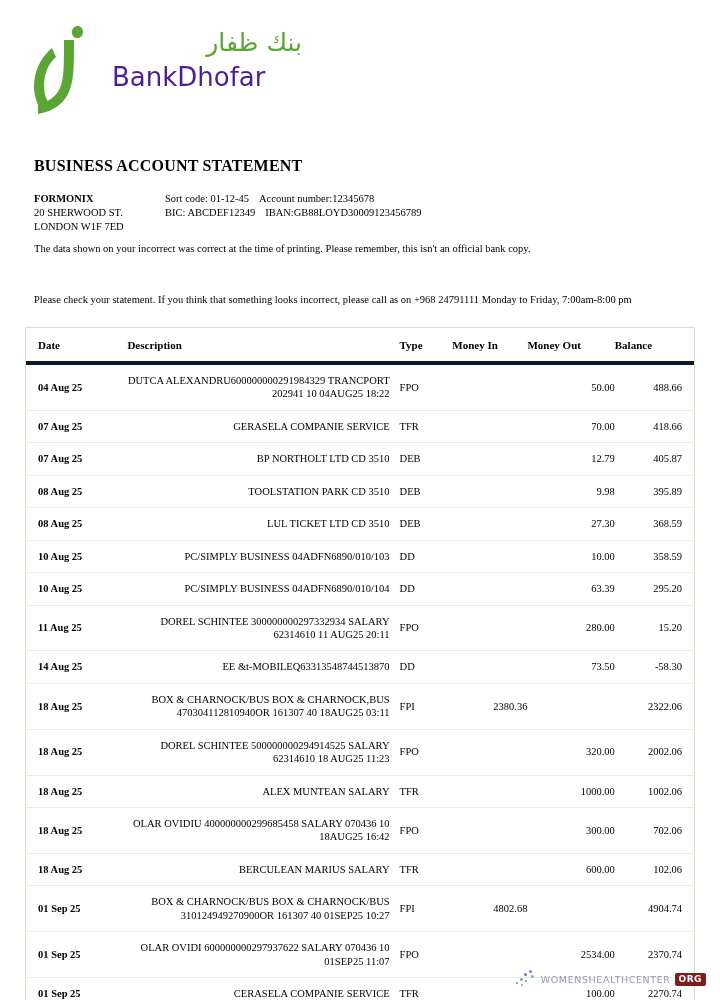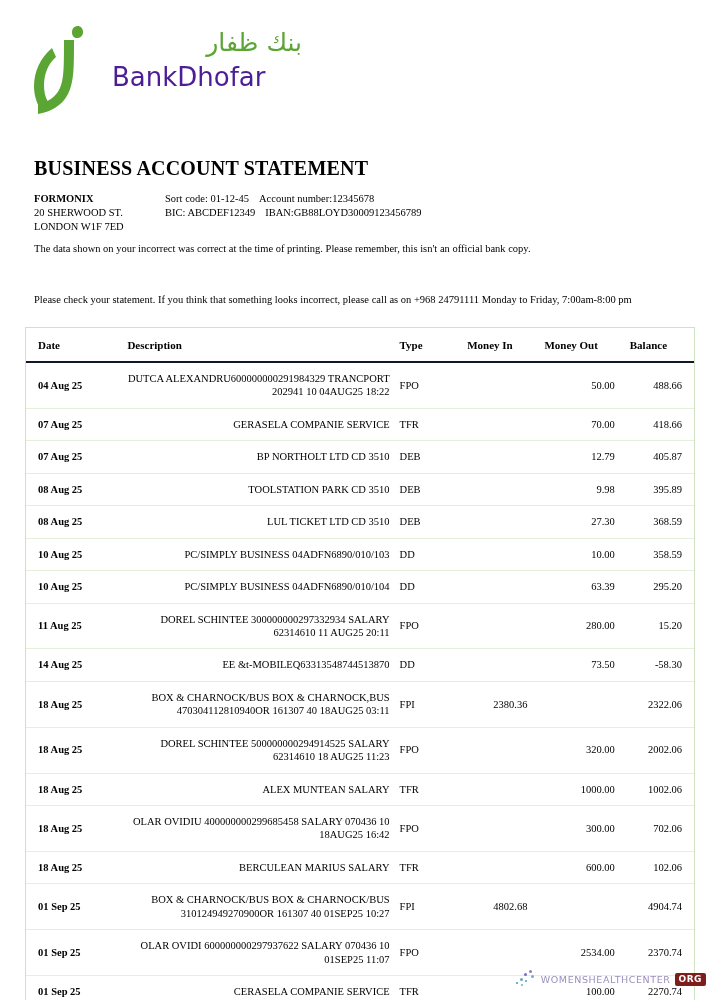--- a/index.html
+++ b/index.html
@@ -52,21 +52,21 @@
     line-height: 1.05;
     margin-top: 2px;
     white-space: nowrap;
   }
 
   
   .doc-title {
     position: absolute;
     left: 34px;
     top: 157px;
-    font-size: 20px;
+    font-size: 16px;
     font-weight: bold;
     letter-spacing: 0.2px;
   }
   .addr-block {
     position: absolute;
     left: 34px;
     top: 192px;
     font-size: 10.5px;
     line-height: 1.32;
   }
@@ -103,21 +103,21 @@
   }
   table.stmt {
     width: 100%;
     border-collapse: collapse;
     font-size: 10.5px;
   }
   table.stmt thead th {
     font-weight: bold;
     font-size: 11px;
     padding: 11px 0 10px 0;
-    border-bottom: 2px solid #0f172a;
+    border-bottom: 4px solid #0f172a;
     background: #ffffff;
     vertical-align: middle;
   }
   table.stmt tbody td {
     padding: 9px 0 9px 0;
     border-bottom: 1px solid #e4f0da;
     vertical-align: middle;
     line-height: 1.28;
   }
   table.stmt tbody tr:last-child td { border-bottom: none; }
@@ -125,21 +125,21 @@
   .c-date   { width: 92px;  text-align: left;  padding-left: 12px !important; font-weight: bold; white-space: nowrap; }
   .c-desc   { width: 276px; text-align: right;  padding-left: 8px !important; padding-right: 10px !important; }
   .c-type   { width: 52px;  text-align: left; }
   .c-in     { width: 74px;  text-align: right; }
   .c-out    { width: 86px;  text-align: right; }
   .c-bal    { width: 78px;  text-align: right; padding-right: 12px !important; }
 
   thead .c-date { text-align: left; }
   thead .c-desc { text-align: left; }
   thead .c-type { text-align: left; }
-  thead .c-in, thead .c-out, thead .c-bal { text-align: center; }
+  thead .c-in, thead .c-out, thead .c-bal { text-align: left; }
 
   .desc-l2 { display: block; }
 
   
   .footer-mark {
     position: absolute;
     right: 14px;
     bottom: 8px;
     height: 26px;
     display: flex;

